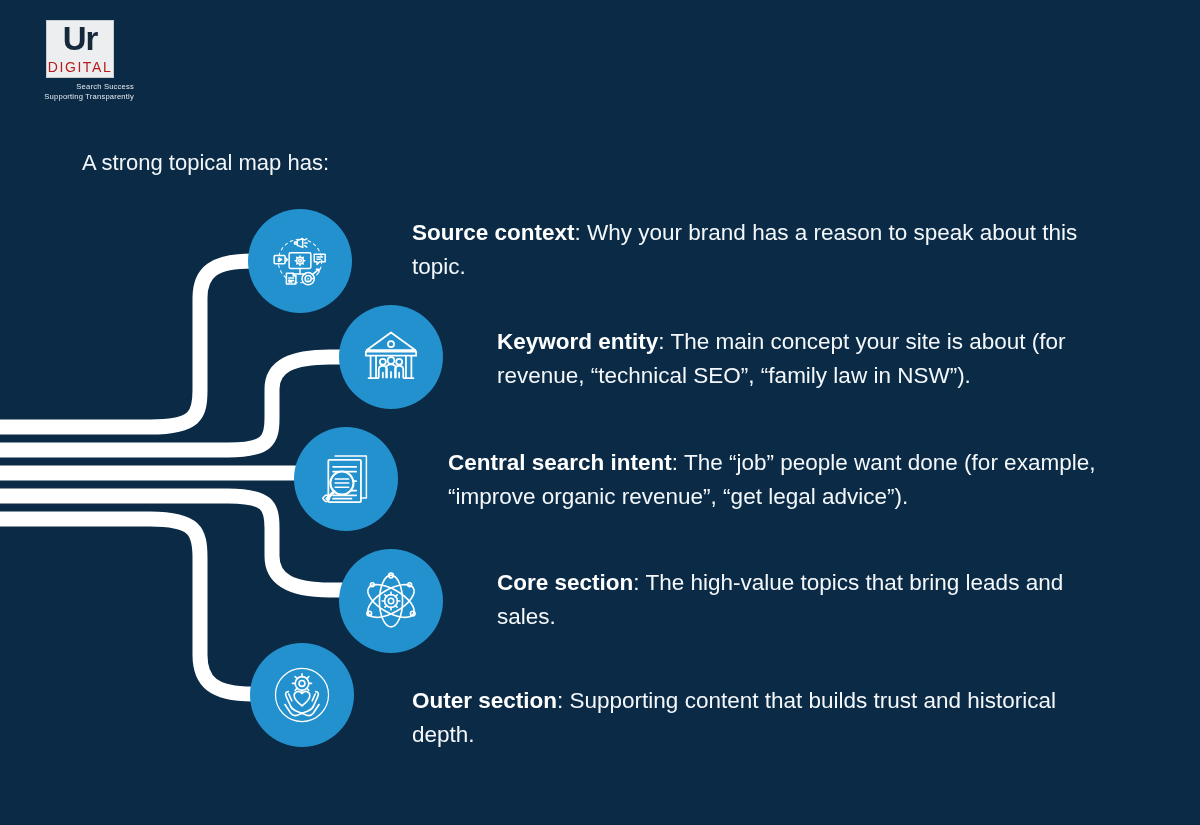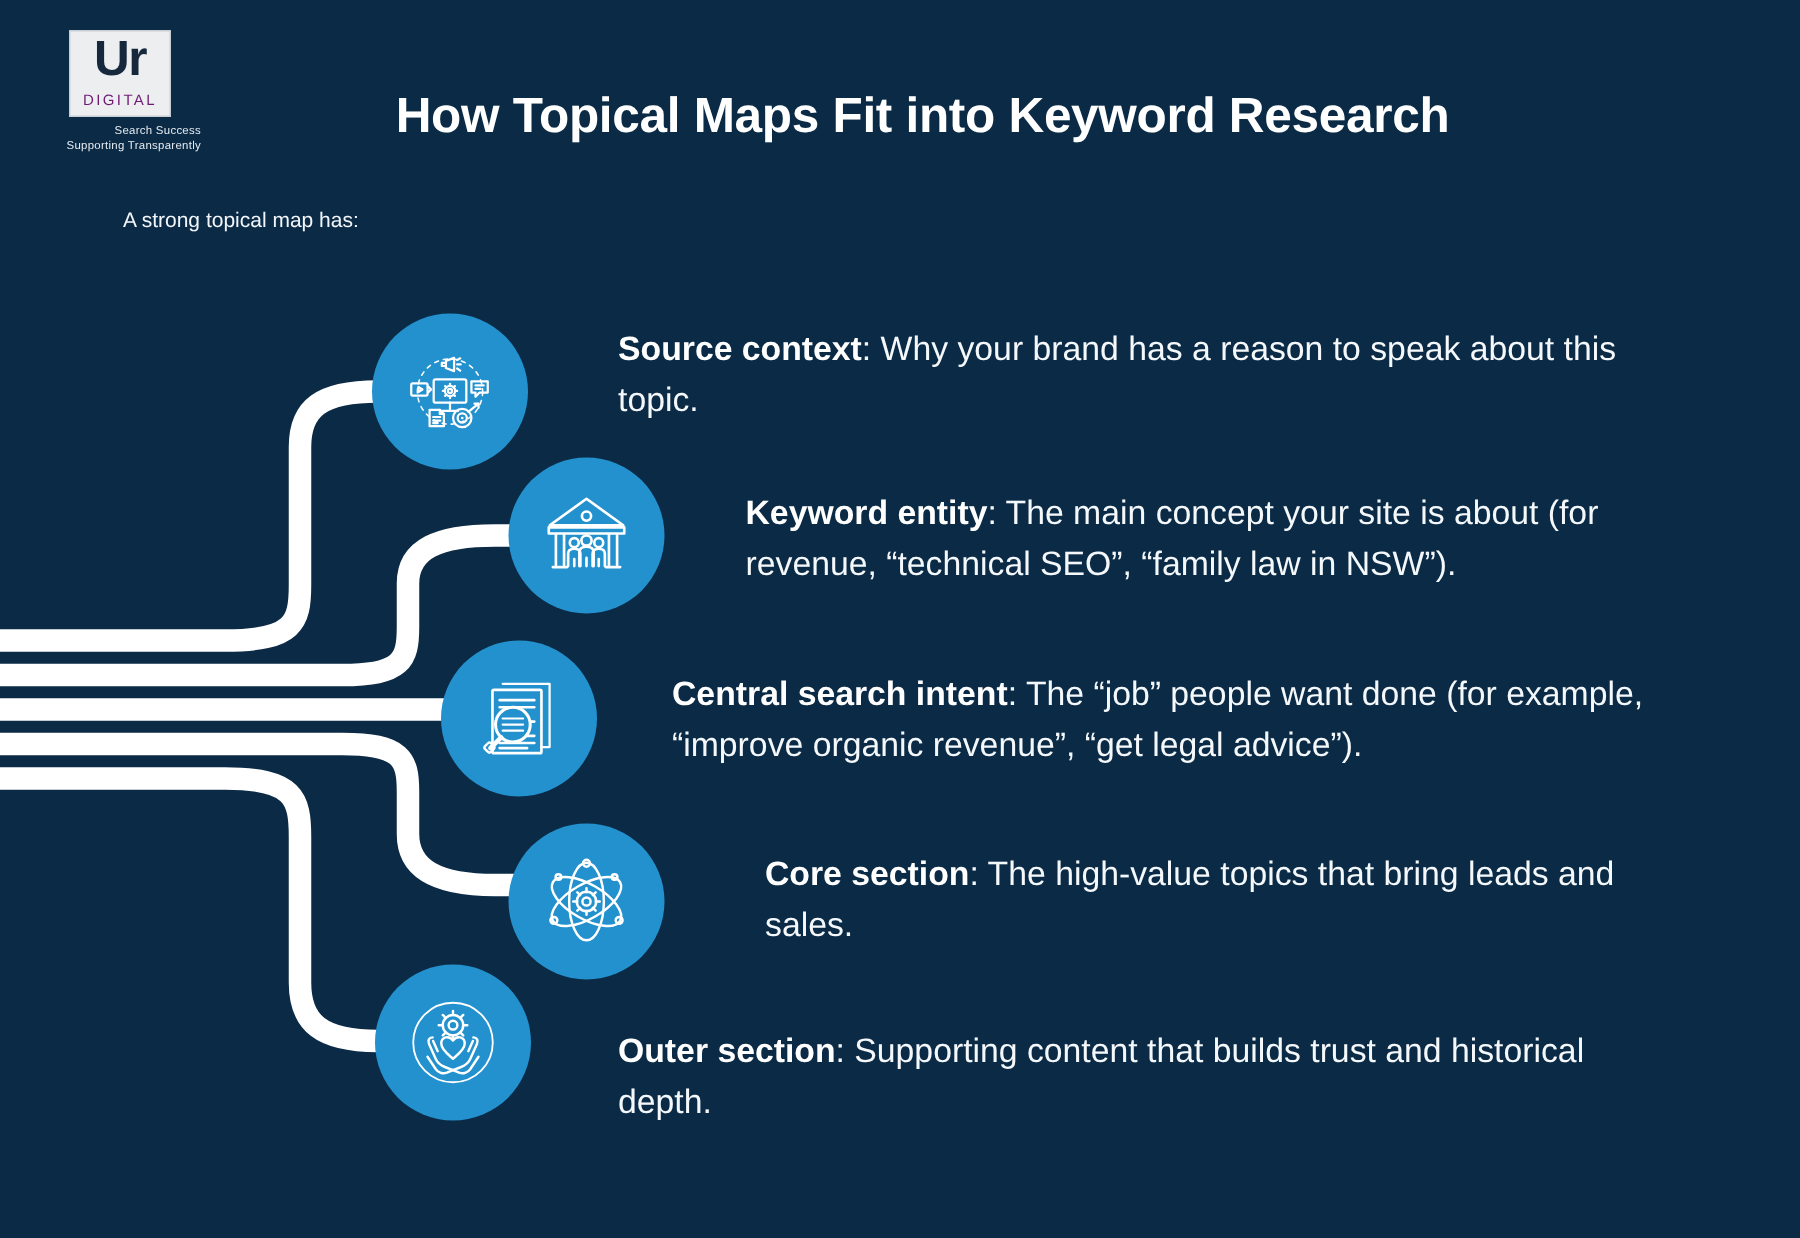--- a/index.html
+++ b/index.html
@@ -45,23 +45,23 @@
     font-size: 33px;
     letter-spacing: -1px;
     color: #16283c;
     line-height: 40px;
   }
   #logo-mark-word {
     position: absolute;
     left: 0;
     right: 0;
     bottom: 3px;
-    font-size: 10px;
+    font-size: 14px;
     letter-spacing: 1.6px;
-    color: #701a75;
+    color: #b91c1c;
     line-height: 13px;
   }
   #logo-tagline {
     margin-top: 4px;
     font-size: 7.6px;
     line-height: 10px;
     color: #e6ecf2;
     letter-spacing: 0.2px;
     text-align: right;
   }
@@ -74,22 +74,22 @@
     width: 930px;
     text-align: center;
     font-size: 33px;
     font-weight: bold;
     color: #ffffff;
     letter-spacing: -0.2px;
   }
   #subtitle {
     position: absolute;
     left: 82px;
-    top: 138px;
-    font-size: 14px;
+    top: 150px;
+    font-size: 22px;
     color: #f2f6fa;
   }
 
   
   #connectors {
     position: absolute;
     left: 0;
     top: 0;
     width: 1200px;
     height: 825px;
@@ -125,40 +125,39 @@
     line-height: 34px;
     margin-left: 20px;
   }
   .item-text b {
     font-weight: bold;
     color: #ffffff;
   }
   .it1 { left: 392px; top: 216px; width: 670px; }
   .it2 { left: 477px; top: 325px; width: 625px; }
   .it3 { left: 428px; top: 446px; width: 672px; }
-  .it4 { left: 490px; top: 566px; width: 620px; }
+  .it4 { left: 477px; top: 566px; width: 620px; }
   .it5 { left: 392px; top: 684px; width: 670px; }
 </style>
 </head>
 <body>
 
 <div id="canvas">
 
   <div id="logo-block">
     <div id="logo-mark">
       <div id="logo-mark-u">Ur</div>
       <div id="logo-mark-word">DIGITAL</div>
     </div>
     <div id="logo-tagline">
       <div>Search Success</div>
       <div>Supporting Transparently</div>
     </div>
   </div>
 
-  <div id="page-title">How Topical Maps Fit into Keyword Research</div>
   <div id="subtitle">A strong topical map has:</div>
 
   <svg id="connectors" viewBox="0 0 1200 825" xmlns="http://www.w3.org/2000/svg">
     <g fill="none" stroke="#ffffff" stroke-width="15" stroke-linecap="butt">
 
       <path d="M -5 427 L 150 427 C 196 427 200 415 200 390 L 200 298 C 200 272 214 261 252 261 L 300 261"></path>
 
       <path d="M -5 450 L 228 450 C 268 450 272 440 272 418 L 272 389 C 272 366 292 357 330 357 L 392 357"></path>
 
       <path d="M -5 473 L 346 473"></path>

